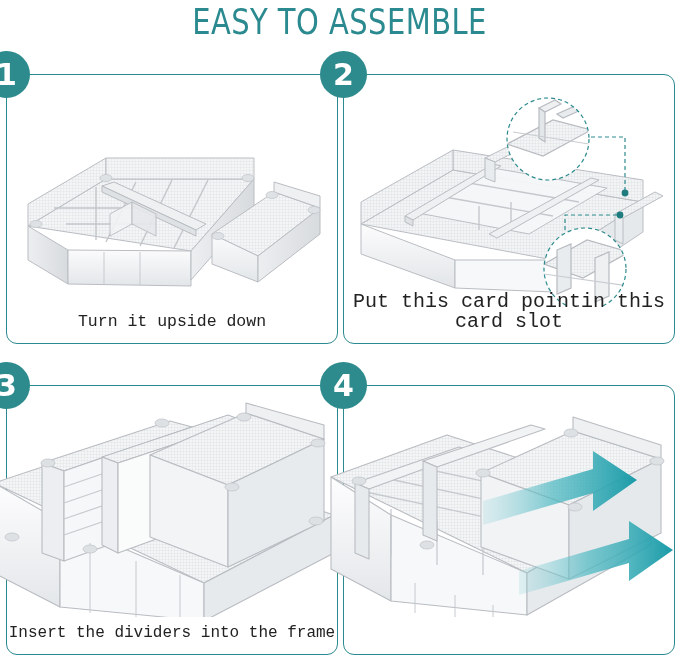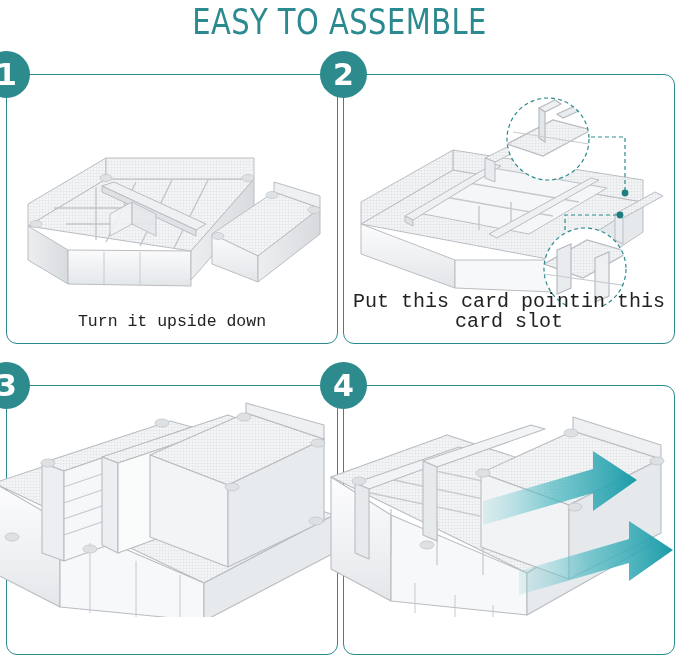--- a/index.html
+++ b/index.html
@@ -366,20 +366,21 @@
           <ellipse cx="322" cy="118" rx="7" ry="4"></ellipse>
           <ellipse cx="18" cy="134" rx="7" ry="4"></ellipse>
           <ellipse cx="96" cy="146" rx="7" ry="4"></ellipse>
         </g>
       </svg>
     </div>
 
     <div class="caption-mask"></div>
     <div class="card-frame"></div>
     <div class="step-badge">3</div>
+    <div class="step-caption">Insert the dividers into the frame</div>
   </div>
 
   <div class="step-card s4">
 
     <div class="illus" style="left:-12px; top:20px; width:356px; height:225px; z-index:3;">
       <svg width="356" height="225" viewBox="0 0 356 225">
         <defs>
           <pattern id="mesh4" width="3" height="3" patternUnits="userSpaceOnUse">
             <rect width="3" height="3" fill="#f4f5f6"></rect>
             <path d="M0 0 L3 0 M0 0 L0 3" stroke="#d1d5d9" stroke-width="0.5"></path>

